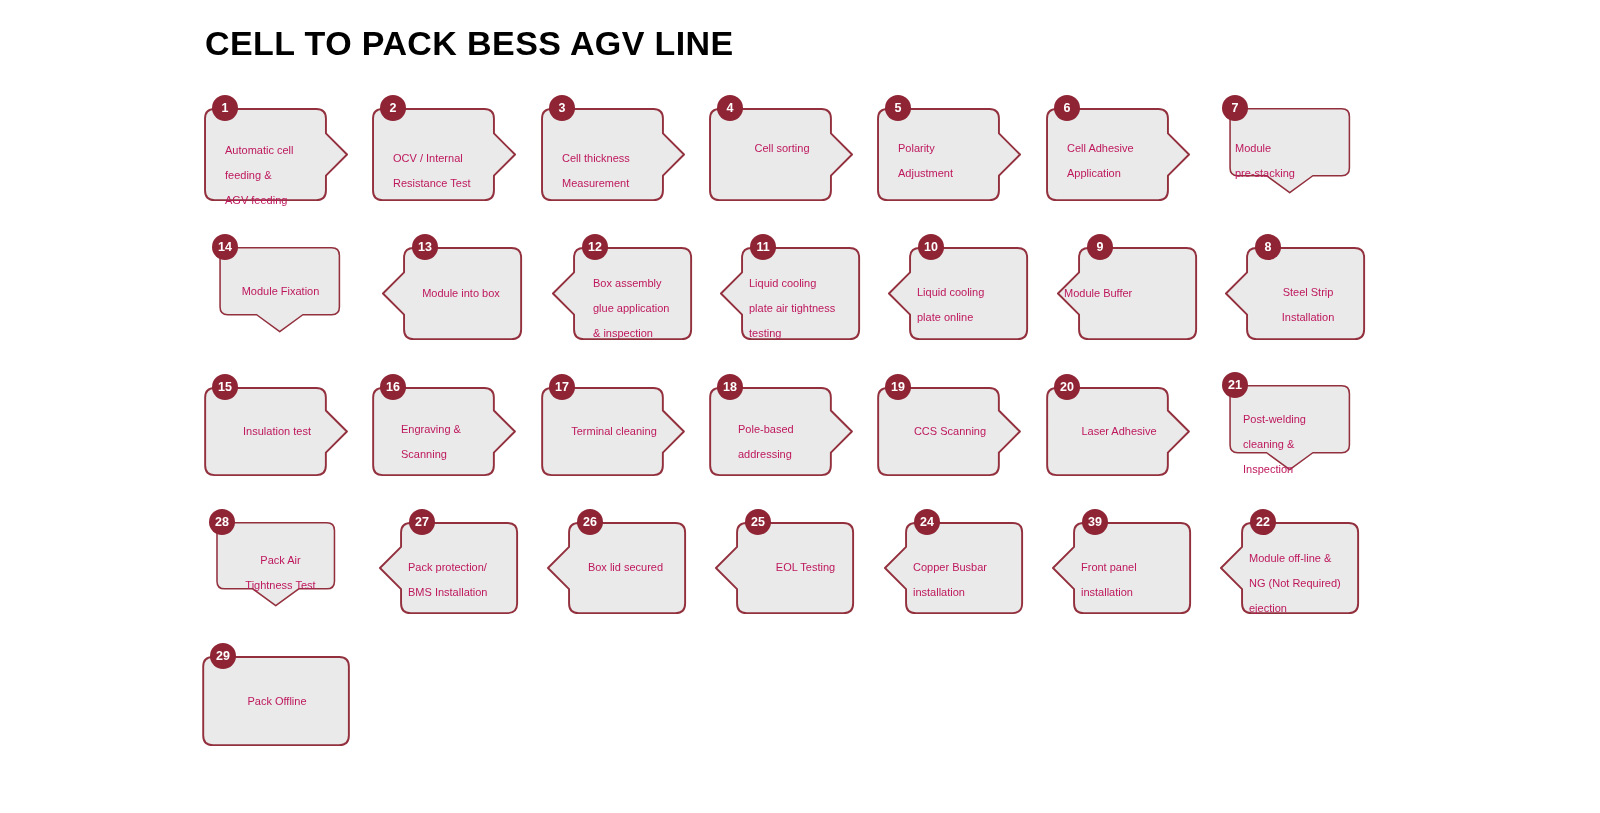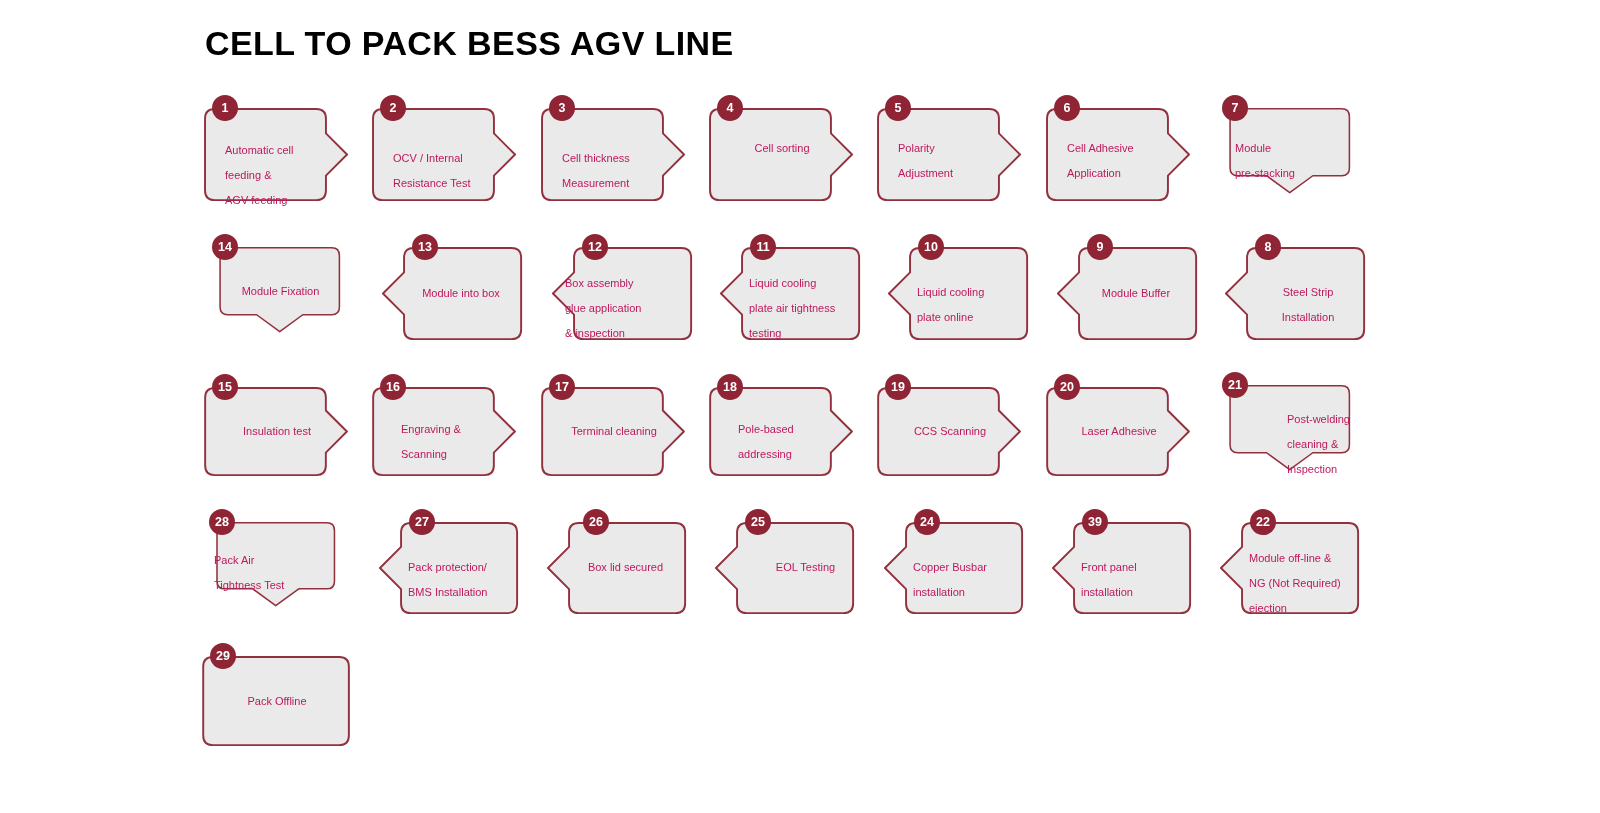--- a/index.html
+++ b/index.html
@@ -164,21 +164,21 @@
         <svg class="node-shape" width="148" height="99" viewBox="-1 -1 148 99">
           <path d="M 32 0 H 134 Q 144 0 144 10 V 85 Q 144 95 134 95 H 32 Q 22 95 22 85 V 69.5 L 0 47.5 L 22 25.5 V 10 Q 22 0 32 0 Z"></path>
         </svg>
         <div class="node-label" style="left: 8px; width: 144px; text-align: center; top: 34px;">Module into box</div>
         <div class="node-badge" style="left: 31px;">13</div>
       </div>
       <div class="node" style="left: 551px; top: 0px; width: 144px; height: 95px;">
         <svg class="node-shape" width="148" height="99" viewBox="-1 -1 148 99">
           <path d="M 32 0 H 134 Q 144 0 144 10 V 85 Q 144 95 134 95 H 32 Q 22 95 22 85 V 69.5 L 0 47.5 L 22 25.5 V 10 Q 22 0 32 0 Z"></path>
         </svg>
-        <div class="node-label" style="left: 14px; width: 108px; text-align: left; top: 24px;">Box assembly
+        <div class="node-label" style="left: 42px; width: 108px; text-align: left; top: 24px;">Box assembly
 glue application
 &amp; inspection</div>
         <div class="node-badge" style="left: 31px;">12</div>
       </div>
       <div class="node" style="left: 719px; top: 0px; width: 144px; height: 95px;">
         <svg class="node-shape" width="148" height="99" viewBox="-1 -1 148 99">
           <path d="M 32 0 H 134 Q 144 0 144 10 V 85 Q 144 95 134 95 H 32 Q 22 95 22 85 V 69.5 L 0 47.5 L 22 25.5 V 10 Q 22 0 32 0 Z"></path>
         </svg>
         <div class="node-label" style="left: 30px; width: 108px; text-align: left; top: 24px;">Liquid cooling
 plate air tightness
@@ -190,21 +190,21 @@
           <path d="M 32 0 H 134 Q 144 0 144 10 V 85 Q 144 95 134 95 H 32 Q 22 95 22 85 V 69.5 L 0 47.5 L 22 25.5 V 10 Q 22 0 32 0 Z"></path>
         </svg>
         <div class="node-label" style="left: 30px; width: 108px; text-align: left; top: 33px;">Liquid cooling
 plate online</div>
         <div class="node-badge" style="left: 31px;">10</div>
       </div>
       <div class="node" style="left: 1056px; top: 0px; width: 144px; height: 95px;">
         <svg class="node-shape" width="148" height="99" viewBox="-1 -1 148 99">
           <path d="M 32 0 H 134 Q 144 0 144 10 V 85 Q 144 95 134 95 H 32 Q 22 95 22 85 V 69.5 L 0 47.5 L 22 25.5 V 10 Q 22 0 32 0 Z"></path>
         </svg>
-        <div class="node-label" style="left: 8px; width: 144px; text-align: center; top: 34px;">Module Buffer</div>
+        <div class="node-label" style="left: 8px; width: 144px; top: 34px;">Module Buffer</div>
         <div class="node-badge" style="left: 31px;">9</div>
       </div>
       <div class="node" style="left: 1224px; top: 0px; width: 144px; height: 95px;">
         <svg class="node-shape" width="148" height="99" viewBox="-1 -1 148 99">
           <path d="M 32 0 H 134 Q 144 0 144 10 V 85 Q 144 95 134 95 H 32 Q 22 95 22 85 V 69.5 L 0 47.5 L 22 25.5 V 10 Q 22 0 32 0 Z"></path>
         </svg>
         <div class="node-label" style="left: 30px; width: 108px; text-align: center; top: 33px;">Steel Strip
 Installation</div>
         <div class="node-badge" style="left: 31px;">8</div>
       </div>
@@ -251,49 +251,49 @@
         <svg class="node-shape" width="152" height="95" viewBox="-1 -1 152 95">
           <path d="M 10 0 H 116 Q 126 0 126 10 V 23.5 L 148 45.5 L 126 67.5 V 81 Q 126 91 116 91 H 10 Q 0 91 0 81 V 10 Q 0 0 10 0 Z"></path>
         </svg>
         <div class="node-label" style="left: 0px; width: 148px; text-align: center; top: 32px;">Laser Adhesive</div>
         <div class="node-badge">20</div>
       </div>
       <div class="node" style="left: 1213px; top: -2px; width: 155px; height: 87px;">
         <svg class="node-shape" width="159" height="113" viewBox="-1 -1 159 113">
           <path d="M 10 0 H 145 Q 155 0 155 10 V 77 Q 155 87 145 87 H 107.5 L 77.5 109 L 47.5 87 H 10 Q 0 87 0 77 V 10 Q 0 0 10 0 Z"></path>
         </svg>
-        <div class="node-label" style="left: 30px; width: 119px; text-align: left; top: 22px; margin-left: 44px;">Post-welding
+        <div class="node-label" style="left: 30px; width: 119px; text-align: left; top: 22px;">Post-welding
 cleaning &amp;
 Inspection</div>
         <div class="node-badge">21</div>
       </div>
     </div>
     <div class="flow-row" style="top: 522px;">
       <div class="node" style="left: 200px; top: 0px; width: 153px; height: 86px;">
         <svg class="node-shape" width="157" height="112" viewBox="-1 -1 157 112">
           <path d="M 10 0 H 143 Q 153 0 153 10 V 76 Q 153 86 143 86 H 106.5 L 76.5 108 L 46.5 86 H 10 Q 0 86 0 76 V 10 Q 0 0 10 0 Z"></path>
         </svg>
-        <div class="node-label" style="left: 14px; width: 133px; text-align: left; top: 26px;">Pack Air
+        <div class="node-label" style="left: 14px; width: 133px; text-align: center; top: 26px;">Pack Air
 Tightness Test</div>
         <div class="node-badge">28</div>
       </div>
       <div class="node" style="left: 378px; top: 0px; width: 143px; height: 94px;">
         <svg class="node-shape" width="147" height="98" viewBox="-1 -1 147 98">
           <path d="M 32 0 H 133 Q 143 0 143 10 V 84 Q 143 94 133 94 H 32 Q 22 94 22 84 V 69 L 0 47 L 22 25 V 10 Q 22 0 32 0 Z"></path>
         </svg>
         <div class="node-label" style="left: 30px; width: 107px; text-align: left; top: 33px;">Pack protection/
 BMS Installation</div>
         <div class="node-badge" style="left: 31px;">27</div>
       </div>
       <div class="node" style="left: 546px; top: 0px; width: 143px; height: 94px;">
         <svg class="node-shape" width="147" height="98" viewBox="-1 -1 147 98">
           <path d="M 32 0 H 133 Q 143 0 143 10 V 84 Q 143 94 133 94 H 32 Q 22 94 22 84 V 69 L 0 47 L 22 25 V 10 Q 22 0 32 0 Z"></path>
         </svg>
         <div class="node-label" style="left: 8px; width: 143px; text-align: center; top: 33px;">Box lid secured</div>
-        <div class="node-badge" style="left: 37px;">26</div>
+        <div class="node-badge" style="left: 31px;">26</div>
       </div>
       <div class="node" style="left: 714px; top: 0px; width: 143px; height: 94px;">
         <svg class="node-shape" width="147" height="98" viewBox="-1 -1 147 98">
           <path d="M 32 0 H 133 Q 143 0 143 10 V 84 Q 143 94 133 94 H 32 Q 22 94 22 84 V 69 L 0 47 L 22 25 V 10 Q 22 0 32 0 Z"></path>
         </svg>
         <div class="node-label" style="left: 20px; width: 143px; text-align: center; top: 33px;">EOL Testing</div>
         <div class="node-badge" style="left: 31px;">25</div>
       </div>
       <div class="node" style="left: 883px; top: 0px; width: 143px; height: 94px;">
         <svg class="node-shape" width="147" height="98" viewBox="-1 -1 147 98">

